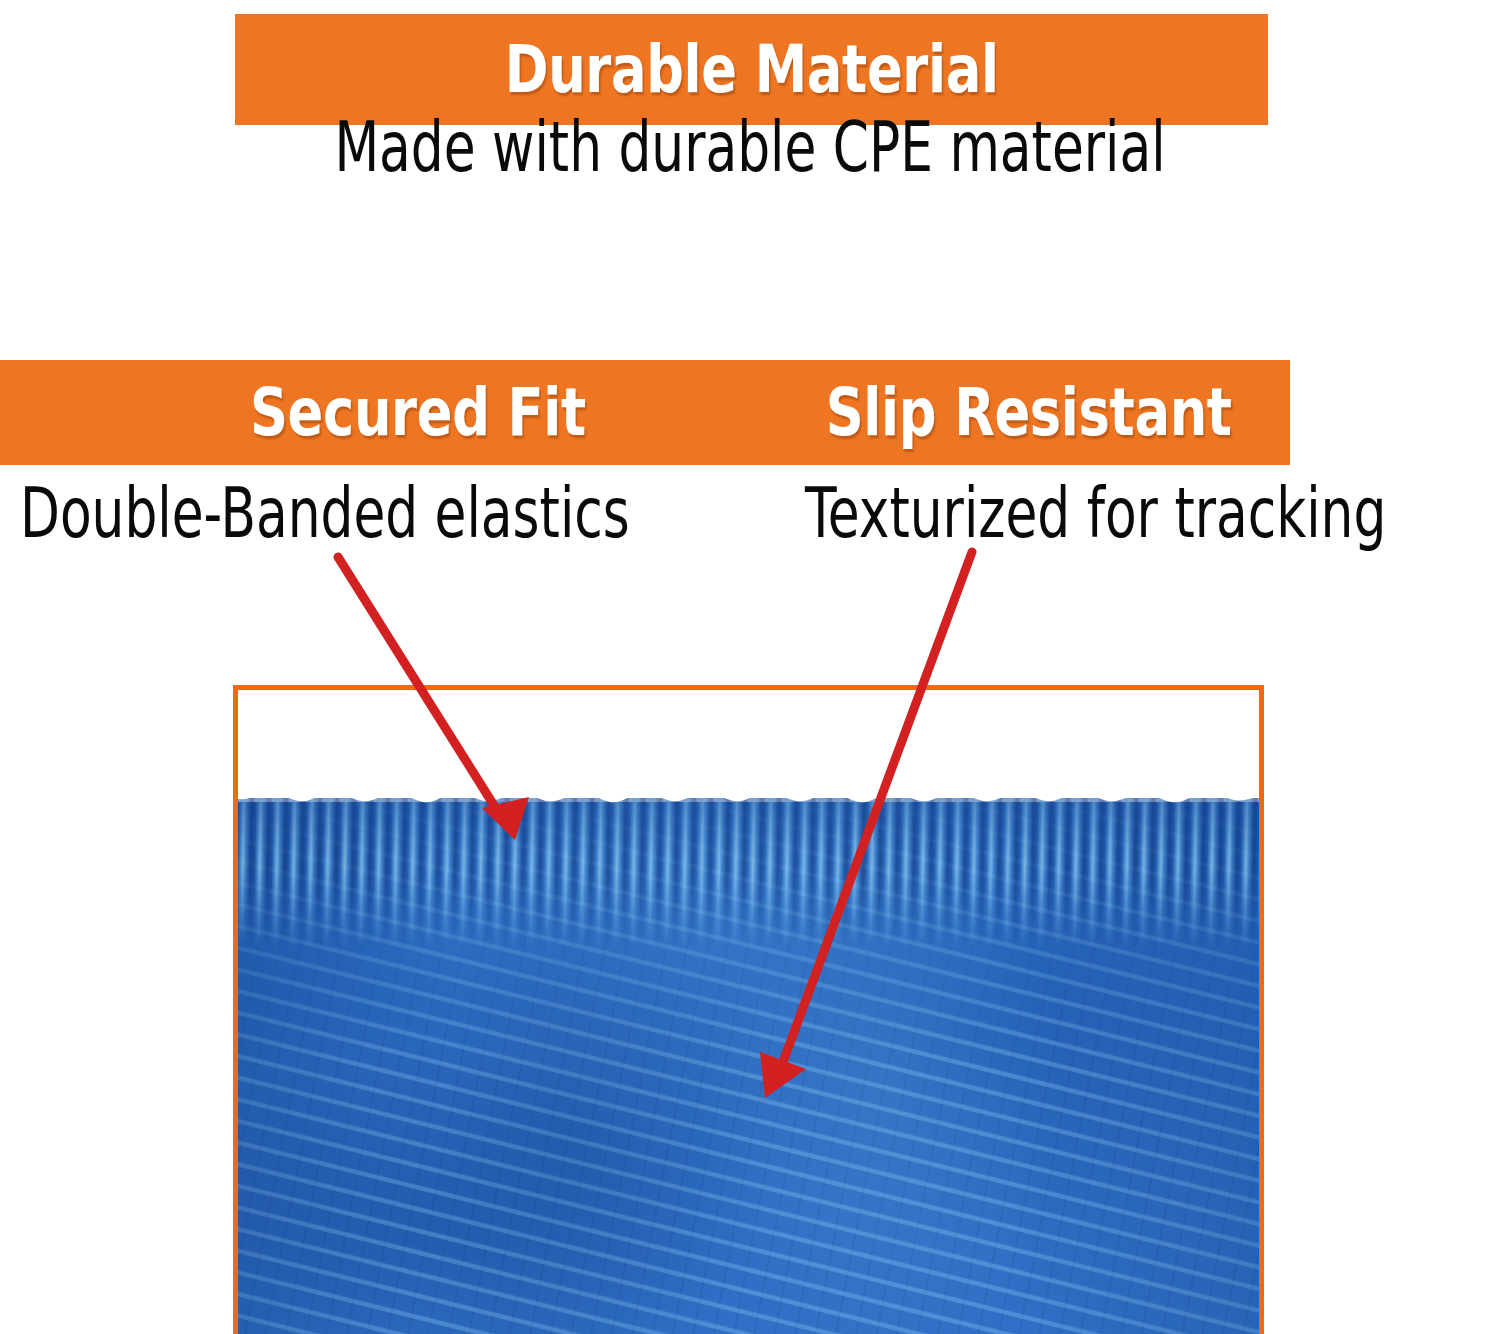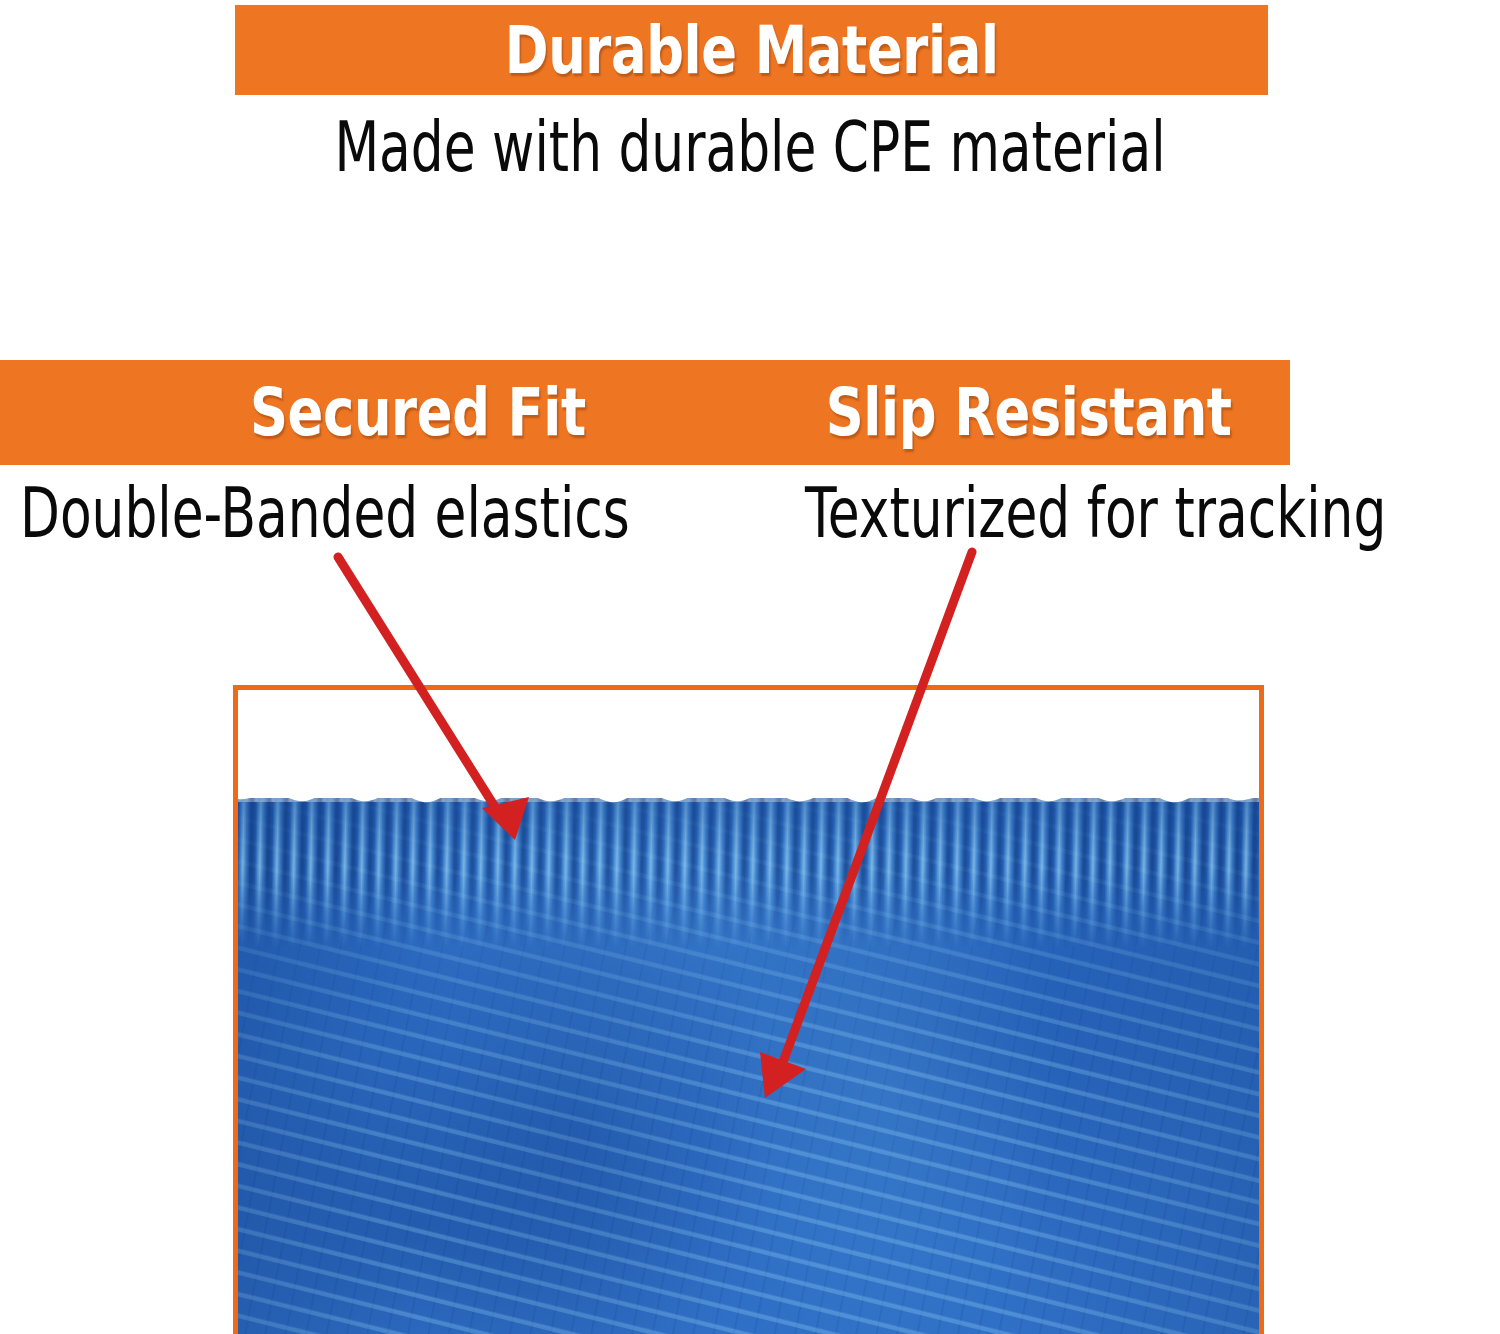--- a/index.html
+++ b/index.html
@@ -31,21 +31,21 @@
     color: #FFFFFF;
     font-family: "DejaVu Sans", sans-serif;
     font-weight: bold;
     letter-spacing: -0.5px;
     transform: scaleX(0.80);
     transform-origin: center center;
     white-space: nowrap;
     text-shadow: 2px 3px 2px rgba(120,50,10,0.40);
   }
 
-  #banner-top { left: 235px; top: 5px; width: 1033px; height: 90px; }
+  #banner-top { left: 235px; top: 14px; width: 1033px; height: 111px; }
   #banner-top .banner-label { font-size: 66px; }
 
   #banner-left { left: 0px; top: 360px; width: 835px; height: 105px; }
   #banner-left .banner-label { font-size: 66px; }
 
   #banner-right { left: 768px; top: 360px; width: 522px; height: 105px; }
   #banner-right .banner-label { font-size: 66px; }
 
   
   .caption {

